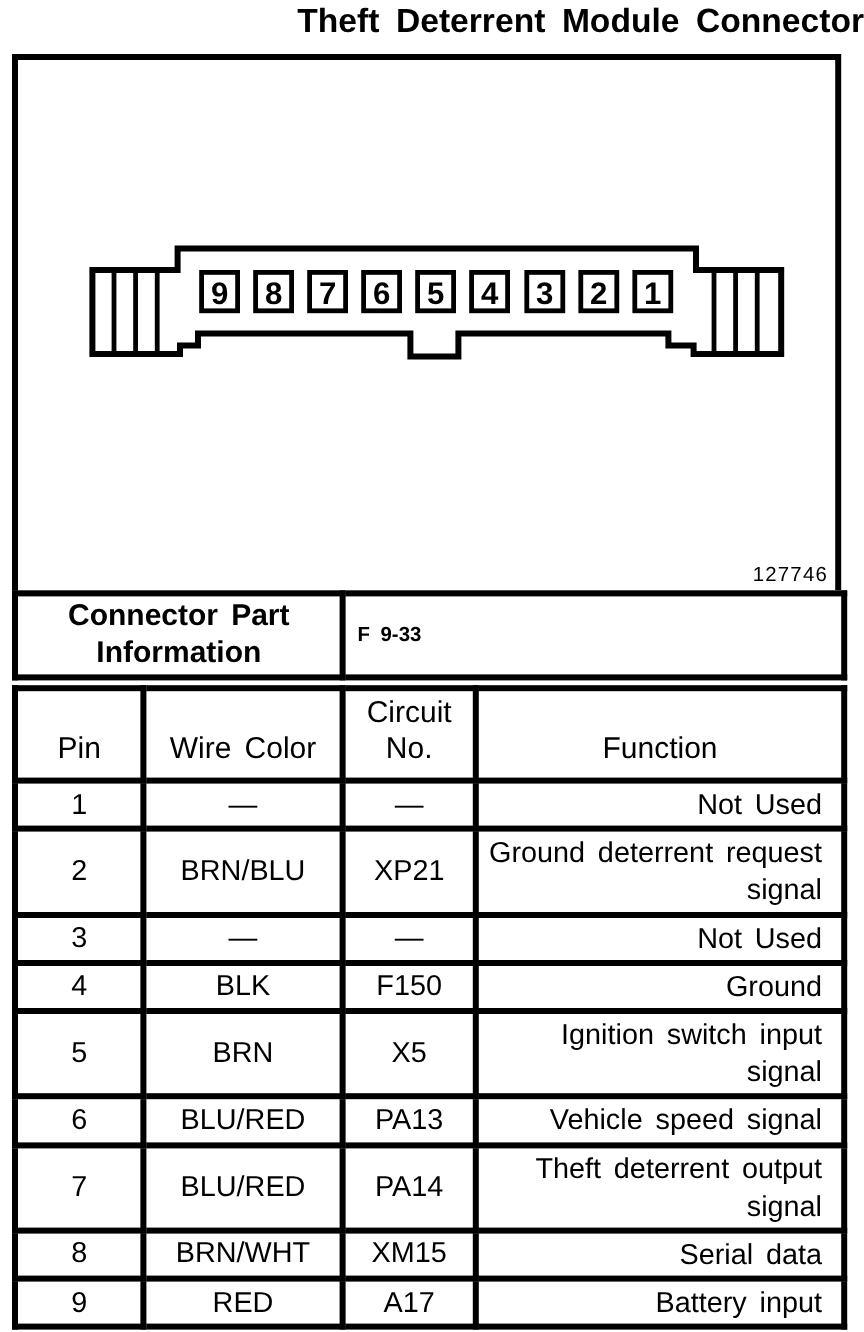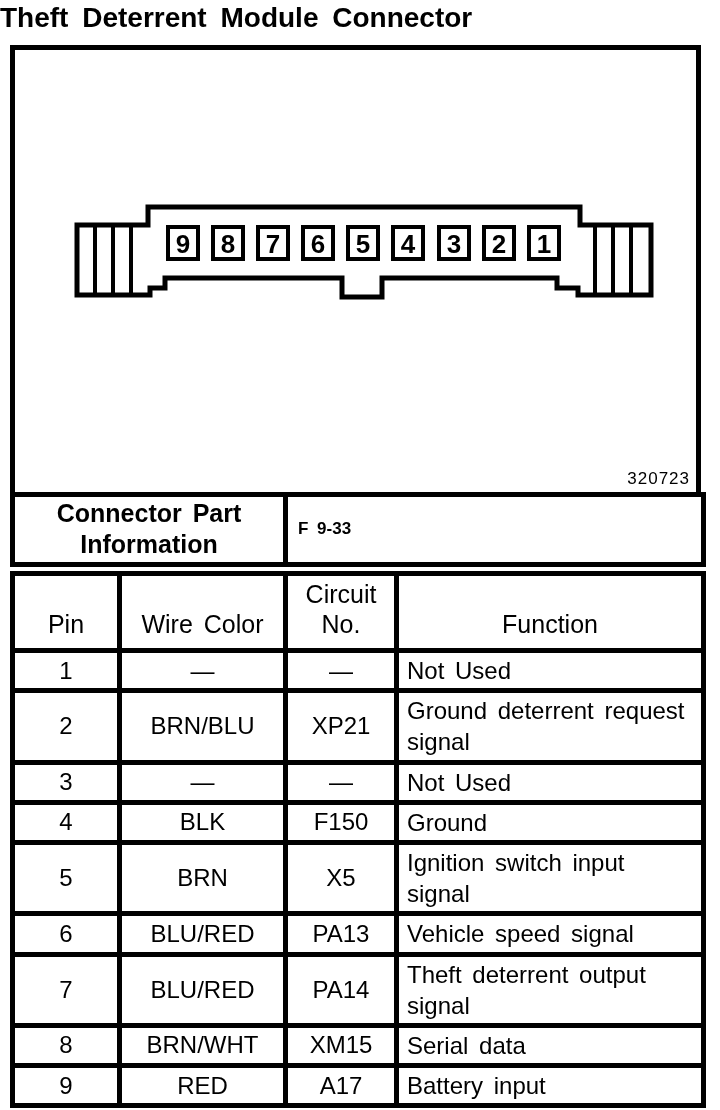--- a/index.html
+++ b/index.html
@@ -8,21 +8,21 @@
     width: 720px; height: 1110px;
     background: #ffffff;
     color: #000000;
     font-family: "Liberation Sans", sans-serif;
     position: relative;
     overflow: hidden;
   }
 
   .page-title {
     position: absolute; top: 2px; left: 0; width: 720px;
-    text-align: left;
+    text-align: right;
     font-size: 28px; font-weight: bold;
     word-spacing: 6px;
   }
 
   .diagram-box {
     position: absolute; left: 10px; top: 45px;
     width: 691px; height: 452px;
     border: 5px solid #000;
     background: #fff;
   }
@@ -60,21 +60,21 @@
     padding: 4px 4px 9px 4px;
     height: 72px; word-spacing: 4px;
   }
   .tableB td {
     font-size: 24px; text-align: center; vertical-align: middle;
     word-spacing: 4px;
   }
   tr.row-s td { height: 37px; }
   tr.row-t td { height: 67px; }
   td.fn {
-    text-align: left;
+    text-align: right;
     padding: 2px 16px 2px 8px;
     line-height: 1.3;
   }
 </style>
 </head>
 <body>
 
 <div class="page-title">Theft Deterrent Module Connector</div>
 
 <div class="diagram-box">
@@ -110,21 +110,21 @@
       <text class="pin-num" x="213" y="203">8</text>
       <text class="pin-num" x="258" y="203">7</text>
       <text class="pin-num" x="303" y="203">6</text>
       <text class="pin-num" x="348" y="203">5</text>
       <text class="pin-num" x="393" y="203">4</text>
       <text class="pin-num" x="439" y="203">3</text>
       <text class="pin-num" x="484" y="203">2</text>
       <text class="pin-num" x="529" y="203">1</text>
     </g>
   </svg>
-  <div class="fig-num">320723</div>
+  <div class="fig-num">127746</div>
 </div>
 
 <table class="tableA">
   <colgroup>
       <col style="width:273px">
       <col style="width:418px">
     </colgroup>
   <tbody>
       <tr>
     <td class="part-label">Connector Part Information</td>

